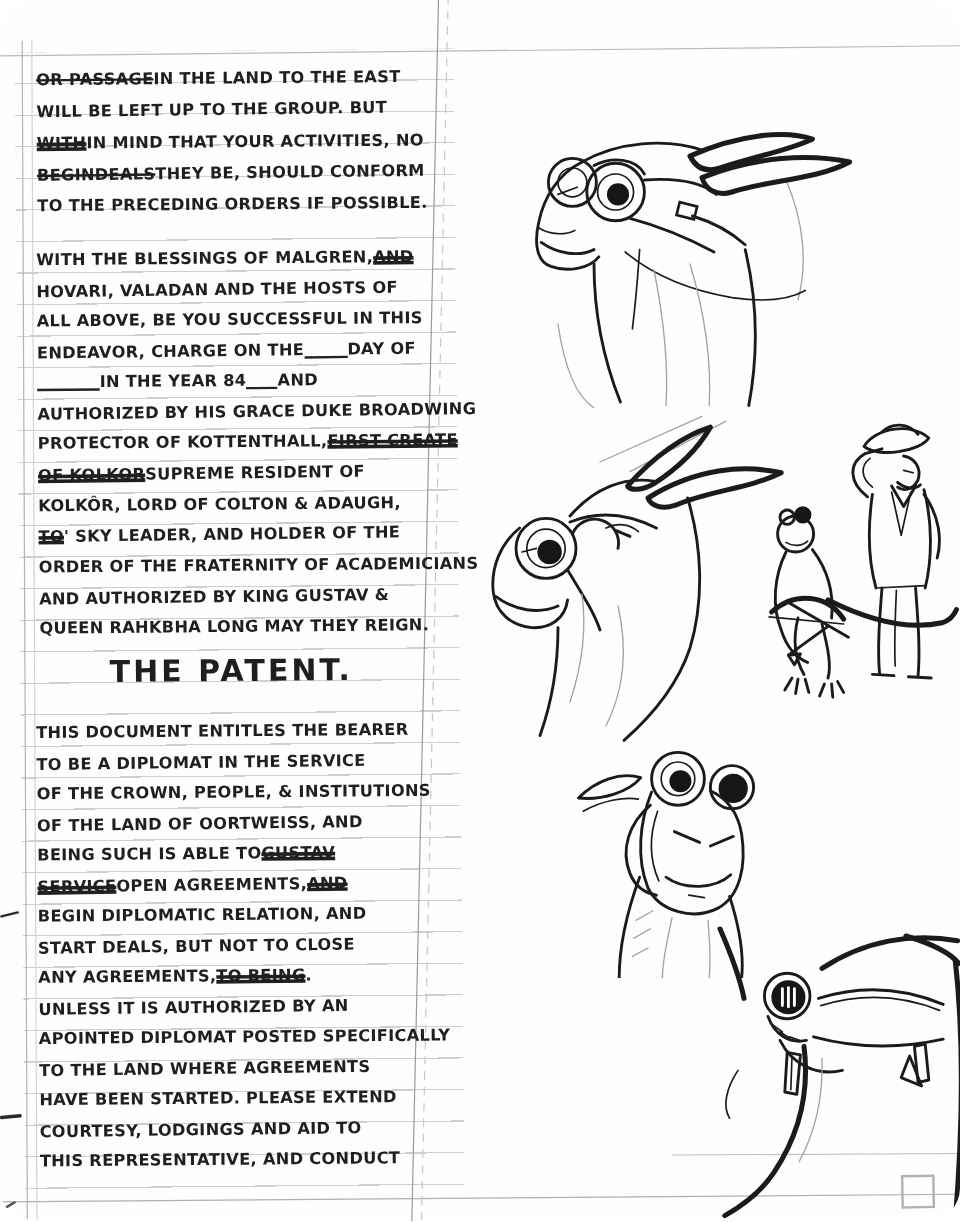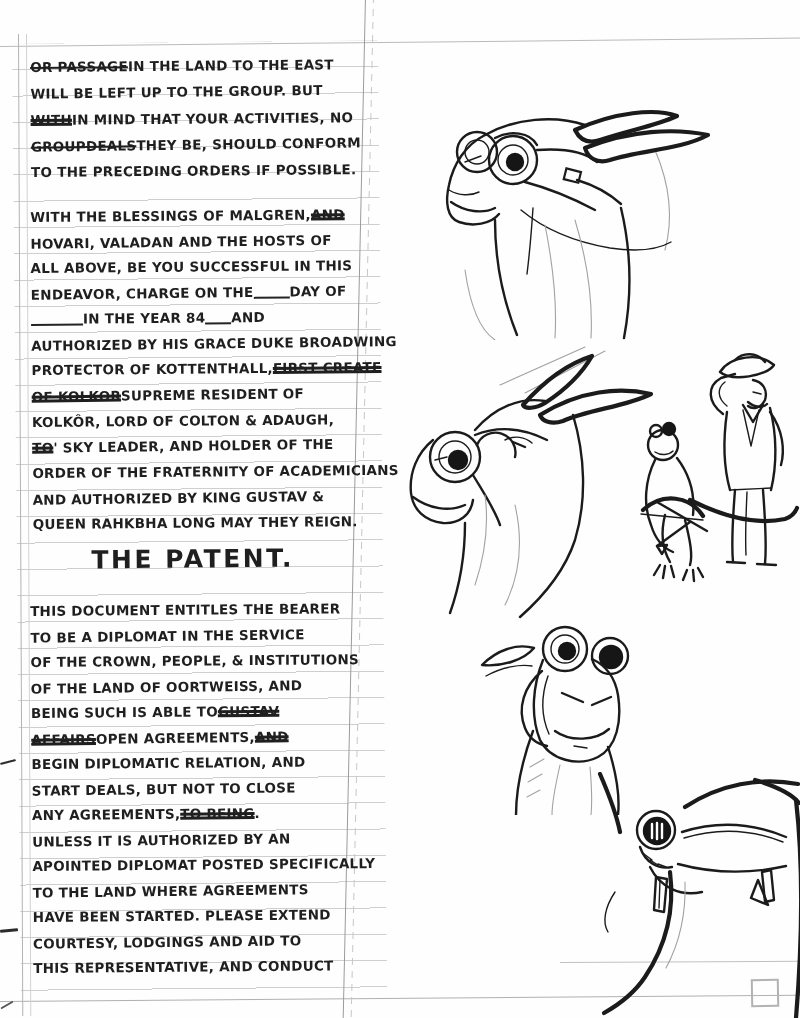--- a/index.html
+++ b/index.html
@@ -1,19 +1,20 @@
 <!DOCTYPE html>
 <html><head>
 <meta charset="utf-8">
 <style>
   html,body{margin:0;padding:0;background:#ffffff;}
   .page{
     position:relative;width:800px;height:1018px;overflow:hidden;
     background:#fefefe;
     font-family:"DejaVu Sans",sans-serif;
+    border-radius:28px;
   }
   
   .ruled{
     position:absolute;left:12px;top:44px;width:366px;height:964px;
     background:repeating-linear-gradient(to bottom,
       transparent 0px,transparent 25.3px,
       #c6c6c6 25.3px,#c6c6c6 26.3px);
     transform:rotate(-0.55deg);transform-origin:left top;opacity:.85;
   }
   .hline{position:absolute;background:#9c9c9c;height:1px;transform-origin:left top;}
@@ -66,21 +67,21 @@
           <span> IN THE LAND TO THE EAST</span>
         </div>
         <div class="hw-line" style="height: 26.3px;">
           <span>WILL BE LEFT UP TO THE GROUP. BUT</span>
         </div>
         <div class="hw-line" style="height: 26.3px;">
           <span class="scribble">WITH</span>
           <span> IN MIND THAT YOUR ACTIVITIES, NO</span>
         </div>
         <div class="hw-line" style="height: 26.3px;">
-          <span class="strike">GROUP</span>
+          <span class="strike">BEGIN</span>
           <span> </span>
           <span class="strike">DEALS</span>
           <span> THEY BE, SHOULD CONFORM</span>
         </div>
         <div class="hw-line" style="height: 26.3px;">
           <span>TO THE PRECEDING ORDERS IF POSSIBLE.</span>
         </div>
       </div>
       <div class="hw-block" style="top: 204px; left: 30px;">
         <div class="hw-line" style="height: 25.6px;">
@@ -148,21 +149,21 @@
           <span>OF THE CROWN, PEOPLE, &amp; INSTITUTIONS</span>
         </div>
         <div class="hw-line" style="height: 25.5px;">
           <span>OF THE LAND OF OORTWEISS, AND</span>
         </div>
         <div class="hw-line" style="height: 25.5px;">
           <span>BEING SUCH IS ABLE TO </span>
           <span class="scribble">GUSTAV</span>
         </div>
         <div class="hw-line" style="height: 25.5px;">
-          <span class="scribble">AFFAIRS</span>
+          <span class="scribble">SERVICE</span>
           <span> OPEN AGREEMENTS, </span>
           <span class="scribble">AND</span>
         </div>
         <div class="hw-line" style="height: 25.5px;">
           <span>BEGIN DIPLOMATIC RELATION, AND</span>
         </div>
         <div class="hw-line" style="height: 25.5px;">
           <span>START DEALS, BUT NOT TO CLOSE</span>
         </div>
         <div class="hw-line" style="height: 25.5px;">

